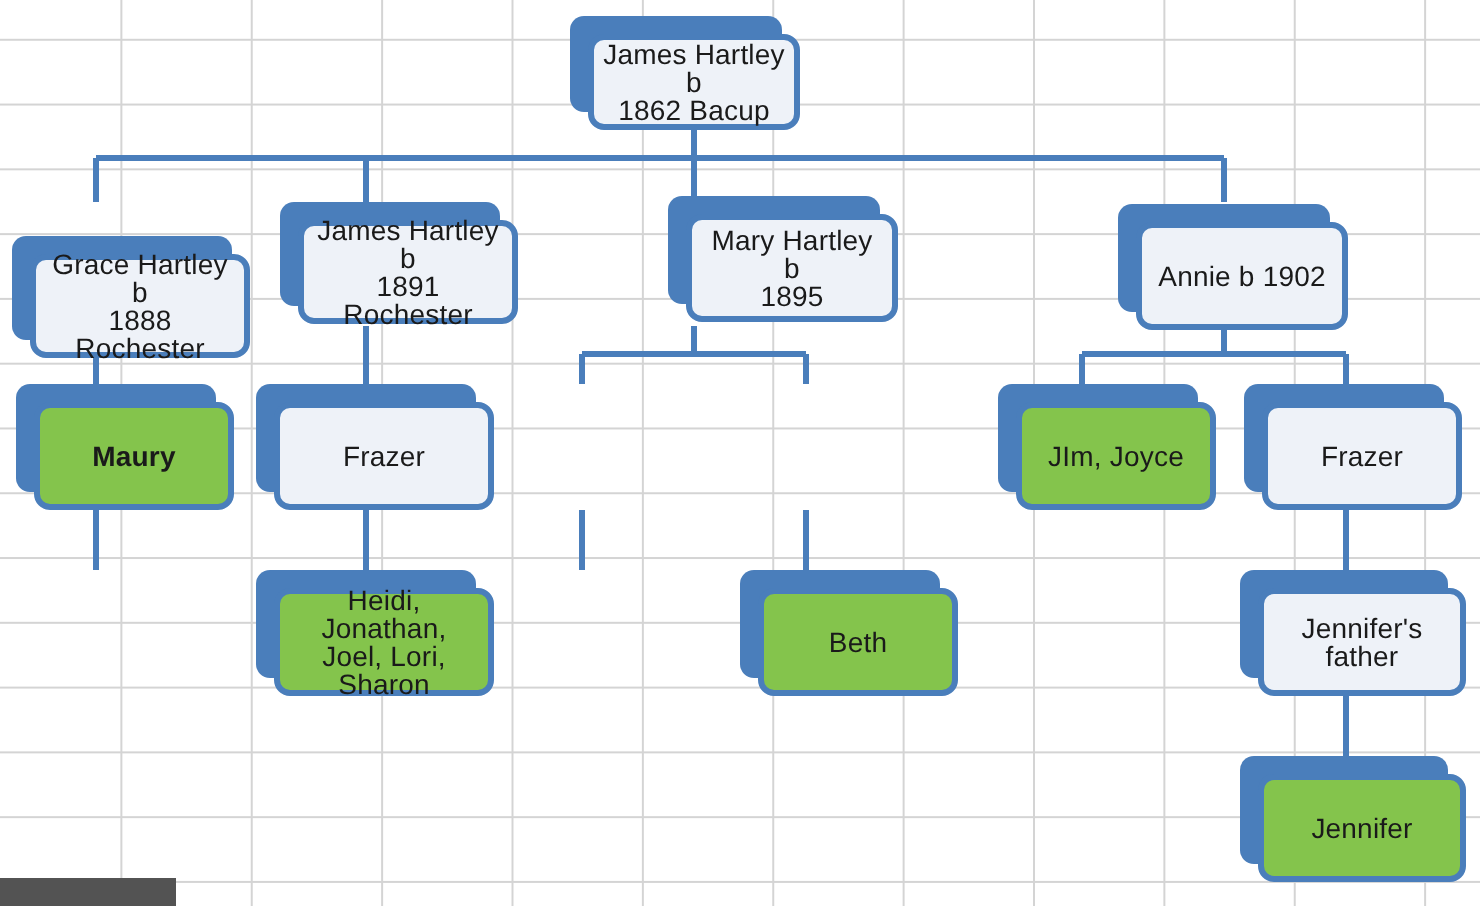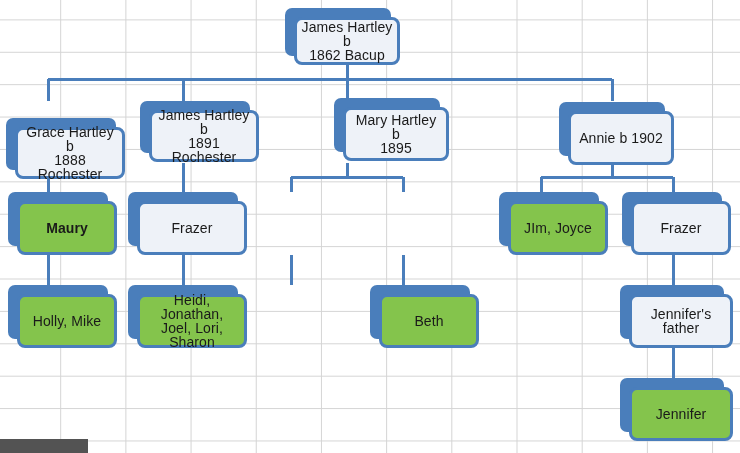--- a/index.html
+++ b/index.html
@@ -196,26 +196,20 @@
     </div>
   </div>
 
   <div class="node" style="left:622px; top:192px; width:100px; height:54px;">
     <div class="plate"></div>
     <div class="card">
       <span class="label">Frazer</span>
     </div>
   </div>
 
-  <div class="node green" style="left:8px; top:285px; width:100px; height:54px;">
-    <div class="plate"></div>
-    <div class="card">
-      <span class="label">Holly, Mike</span>
-    </div>
-  </div>
 
   <div class="node green" style="left:128px; top:285px; width:110px; height:54px;">
     <div class="plate"></div>
     <div class="card">
       <span class="label">Heidi, Jonathan,<br>Joel, Lori, Sharon</span>
     </div>
   </div>
 
 
   <div class="node" style="left:620px; top:285px; width:104px; height:54px;">

